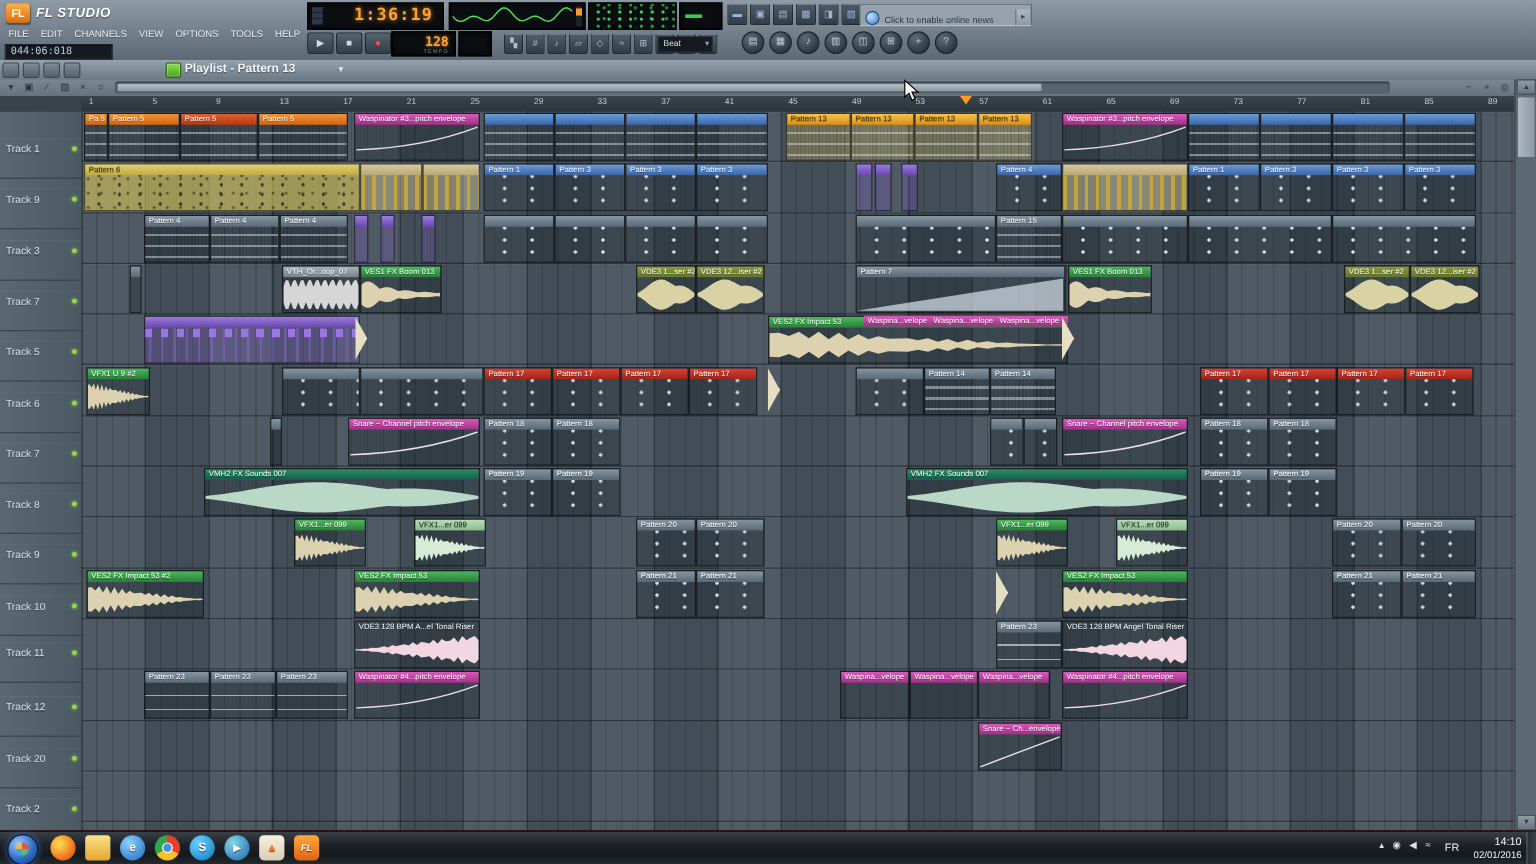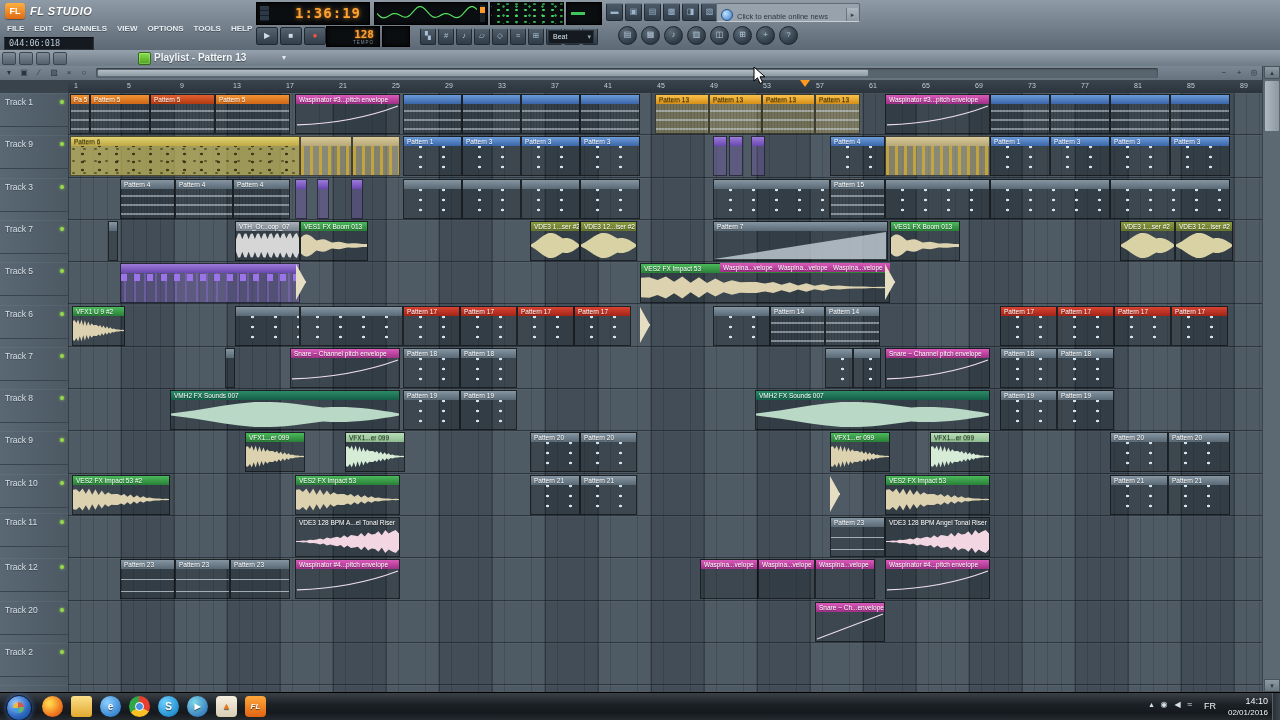--- a/index.html
+++ b/index.html
@@ -7,21 +7,21 @@
     font-family:"Liberation Sans",sans-serif;background:#7f1d1d;user-select:none;}
   
   #topbar{position:absolute;left:0;top:0;width:1280px;height:50px;
     background:linear-gradient(#8e9aa5,#6b7884 70%,#5d6a76);border-bottom:1px solid #39434c;}
   .logo-badge{position:absolute;left:5px;top:3px;width:20px;height:16px;border-radius:3px;
     background:linear-gradient(#ffb040,#e06a10);color:#fff;font-weight:bold;font-size:9px;
     text-align:center;line-height:16px;box-shadow:0 1px 1px rgba(0,0,0,.4);}
   .logo-name{position:absolute;left:30px;top:5px;font-size:11px;font-weight:bold;font-style:italic;
     color:#fff;text-shadow:0 1px 1px rgba(0,0,0,.5);letter-spacing:.5px;}
   .menubar{position:absolute;left:2px;top:23px;height:12px;display:flex;}
-  .menubar span{font-size:8px;font-weight:bold;color:#e6edf3;padding:1px 5px;
+  .menubar span{font-size:8px;font-weight:normal;color:#e6edf3;padding:1px 5px;
     text-shadow:0 1px 0 rgba(0,0,0,.35);cursor:default;}
   .pos-display{position:absolute;left:4px;top:37px;width:84px;height:11px;background:#141a20;
     border:1px solid #2b343c;border-top-color:#0a0e12;color:#b9c9d8;
     font-family:"DejaVu Sans Mono",monospace;font-size:8.5px;line-height:11px;padding-left:4px;}
   .lcd{background:#0b0e11;border:1px solid #000;box-shadow:inset 0 0 4px #000;}
   #lcd-time{position:absolute;left:256px;top:2px;width:112px;height:21px;}
   #lcd-time .digits{position:absolute;right:8px;top:2px;font-family:"DejaVu Sans Mono",monospace;
     font-weight:bold;font-size:14px;color:#ffa232;text-shadow:0 0 4px rgba(255,150,30,.8);letter-spacing:1px;}
   #lcd-time .mini-btns{position:absolute;left:3px;top:3px;width:9px;height:15px;
     background:repeating-linear-gradient(#2c3845 0 4px,#16202a 4px 5px);}
@@ -94,21 +94,21 @@
   
   #ruler{position:absolute;left:68px;top:80px;width:1194px;height:13px;
     background:linear-gradient(#3a444d,#2b343c);border-bottom:1px solid #171e24;overflow:hidden;}
   #ruler .num{position:absolute;top:2px;font-size:7px;color:#c3ced7;}
   #ruler-corner{position:absolute;left:0;top:80px;width:68px;height:13px;background:#39434c;border-bottom:1px solid #171e24;}
   #playhead{position:absolute;top:0;width:0;height:0;border:5px solid transparent;border-top:7px solid #ff9a20;}
   
   #tracknames{position:absolute;left:0;top:93px;width:68px;height:599px;overflow:hidden;
     background:linear-gradient(90deg,#5a6874,#4c5963);border-right:1px solid #2c353d;}
   .tname{position:absolute;left:0;width:68px;height:34px;box-sizing:border-box;
-    border-bottom:1px solid #39444d;box-shadow:inset 0 1px 0 rgba(255,255,255,.05);}
+    border-bottom:1px solid #39444d;box-shadow:inset 0 1px 0 rgba(255,255,255,.05);margin-top:22px;}
   .tname .tlabel{position:absolute;left:5px;top:4px;font-size:8.5px;color:#d7e0e8;text-shadow:0 1px 0 rgba(0,0,0,.3);}
   .tname .tled{position:absolute;right:4px;top:7px;width:4px;height:4px;border-radius:50%;
     background:#97d84a;box-shadow:0 0 3px #97d84a;}
   
   #grid{position:absolute;left:68px;top:93px;width:1194px;height:599px;overflow:hidden;
     background:
      repeating-linear-gradient(90deg, rgba(0,0,0,.30) 0 1px, transparent 1px 53px),
      repeating-linear-gradient(90deg, transparent 0 12.25px, rgba(0,0,0,.14) 12.25px 13.25px),
      repeating-linear-gradient(90deg, rgba(255,255,255,.05) 0 53px, rgba(0,0,0,.06) 53px 106px),
      #46525c;}

